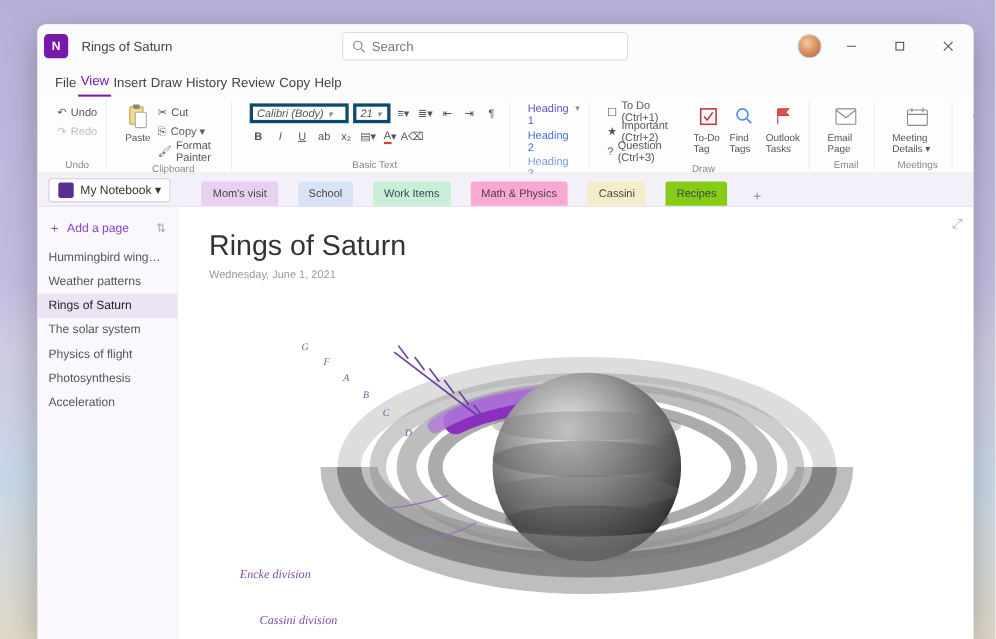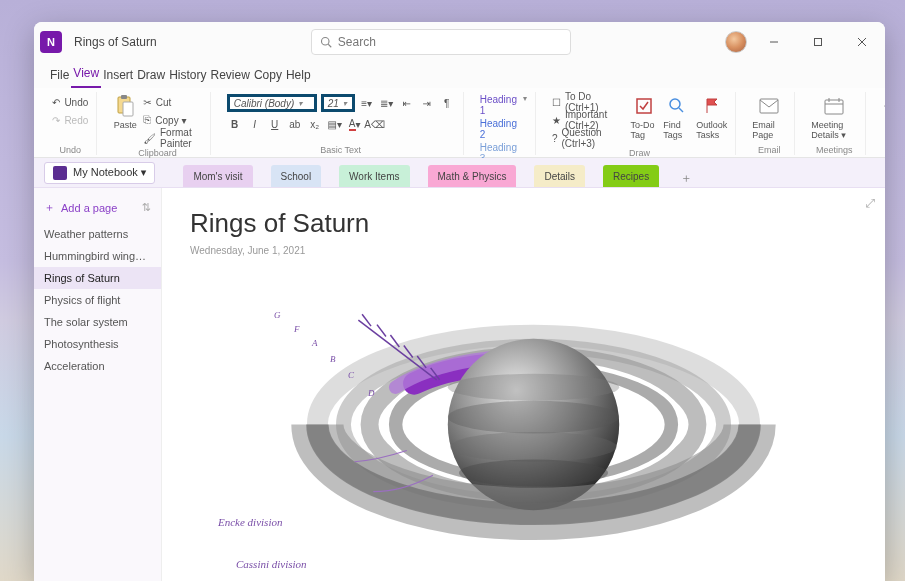--- a/index.html
+++ b/index.html
@@ -333,43 +333,43 @@
       <div class="sectab" style="background:#d8e4f5">
           <span>School</span>
         </div>
       <div class="sectab" style="background:#c8f0d8">
           <span>Work Items</span>
         </div>
       <div class="sectab" style="background:#f9a8d4">
           <span>Math &amp; Physics</span>
         </div>
       <div class="sectab" style="background:#f5ecc8">
-          <span>Details</span>
+          <span>Cassini</span>
         </div>
       <div class="sectab" style="background:#84cc16">
           <span>Recipes</span>
         </div>
       <div class="addsec">＋</div>
     </div>
   </div>
 
   <div class="bodyrow">
     <div class="pages">
       <div class="addpage">
         <div class="addpage-left">
             <span>＋</span>
             <span>Add a page</span>
           </div>
         <span style="color:#aaa">⇅</span>
       </div>
+      <div class="pageitem">Hummingbird wing…</div>
       <div class="pageitem">Weather patterns</div>
-      <div class="pageitem">Hummingbird wing…</div>
       <div class="pageitem active">Rings of Saturn</div>
+      <div class="pageitem">The solar system</div>
       <div class="pageitem">Physics of flight</div>
-      <div class="pageitem">The solar system</div>
       <div class="pageitem">Photosynthesis</div>
       <div class="pageitem">Acceleration</div>
     </div>
 
     <div class="canvas">
       <div class="expand">⤢</div>
       <div class="pagetitle">Rings of Saturn</div>
       <div class="pagedate">Wednesday, June 1, 2021</div>
 
       <div class="figure">

